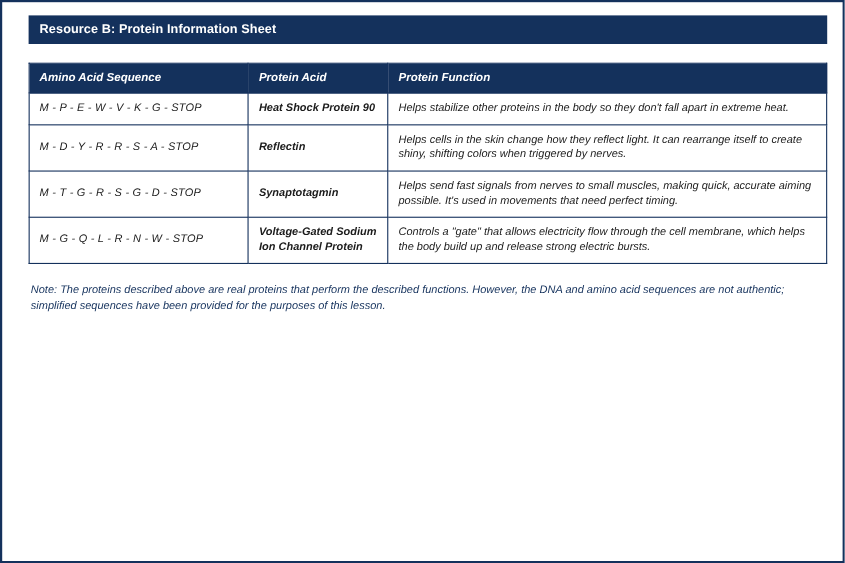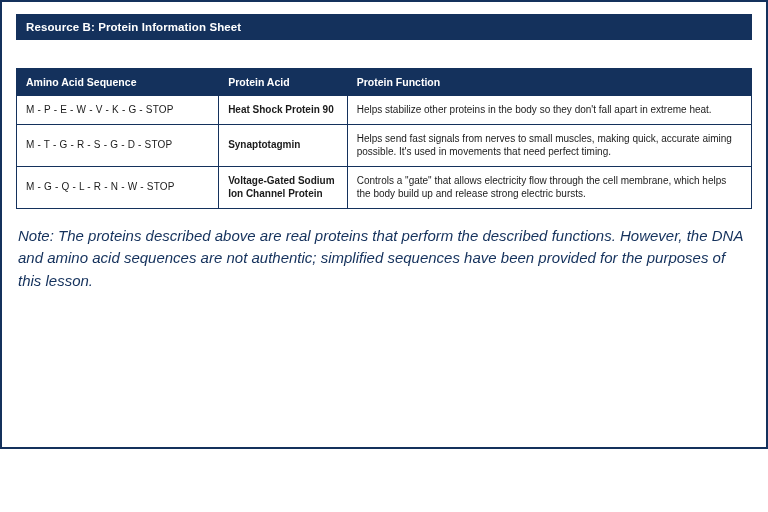--- a/index.html
+++ b/index.html
@@ -9,36 +9,37 @@
   body {
     width: 768px;
     height: 512px;
     background: #ffffff;
     font-family: "Liberation Sans", sans-serif;
     overflow: hidden;
   }
   .sheet {
     position: relative;
     width: 768px;
-    height: 449px;
+    height: 512px;
     box-sizing: border-box;
     border: 2px solid #14315c;
     background: #ffffff;
-    padding: 12px 14px 10px 14px;
+    padding: 12px 14px 10px 24px;
   }
   .title-bar {
     background: #14315c;
     color: #ffffff;
     font-size: 11.5px;
     font-weight: bold;
     padding: 7px 10px;
     letter-spacing: 0.1px;
   }
   .table-wrap {
-    margin-top: 28px;
+    margin-top: 17px;
+    font-style: italic;
   }
   table {
     width: 100%;
     border-collapse: collapse;
     table-layout: fixed;
   }
   thead th {
     background: #14315c;
     color: #ffffff;
     font-size: 10.5px;
@@ -60,21 +61,21 @@
     white-space: nowrap;
   }
   td.pname {
     font-weight: bold;
   }
   col.c1 { width: 27.5%; }
   col.c2 { width: 17.5%; }
   col.c3 { width: 55%; }
   .note {
     margin-top: 16px;
-    font-size: 15px;
+    font-size: 10px;
     font-style: italic;
     color: #14315c;
     line-height: 1.5;
     padding: 0 2px;
   }
 </style>
 </head>
 <body>
 
 <div class="sheet">
@@ -97,20 +98,25 @@
           <th>Protein Function</th>
         </tr>
       </thead>
       <tbody>
         <tr>
           <td class="seq">M - P - E - W - V - K - G - STOP</td>
           <td class="pname">Heat Shock Protein 90</td>
           <td>Helps stabilize other proteins in the body so they don't fall apart in extreme heat.</td>
         </tr>
         <tr>
+          <td class="seq">M - D - Y - R - R - S - A - STOP</td>
+          <td class="pname">Reflectin</td>
+          <td>Helps cells in the skin change how they reflect light. It can rearrange itself to create shiny, shifting colors when triggered by nerves.</td>
+        </tr>
+        <tr>
           <td class="seq">M - T - G - R - S - G - D - STOP</td>
           <td class="pname">Synaptotagmin</td>
           <td>Helps send fast signals from nerves to small muscles, making quick, accurate aiming possible. It's used in movements that need perfect timing.</td>
         </tr>
         <tr>
           <td class="seq">M - G - Q - L - R - N - W - STOP</td>
           <td class="pname">Voltage-Gated Sodium Ion Channel Protein</td>
           <td>Controls a "gate" that allows electricity flow through the cell membrane, which helps the body build up and release strong electric bursts.</td>
         </tr>
       </tbody>

